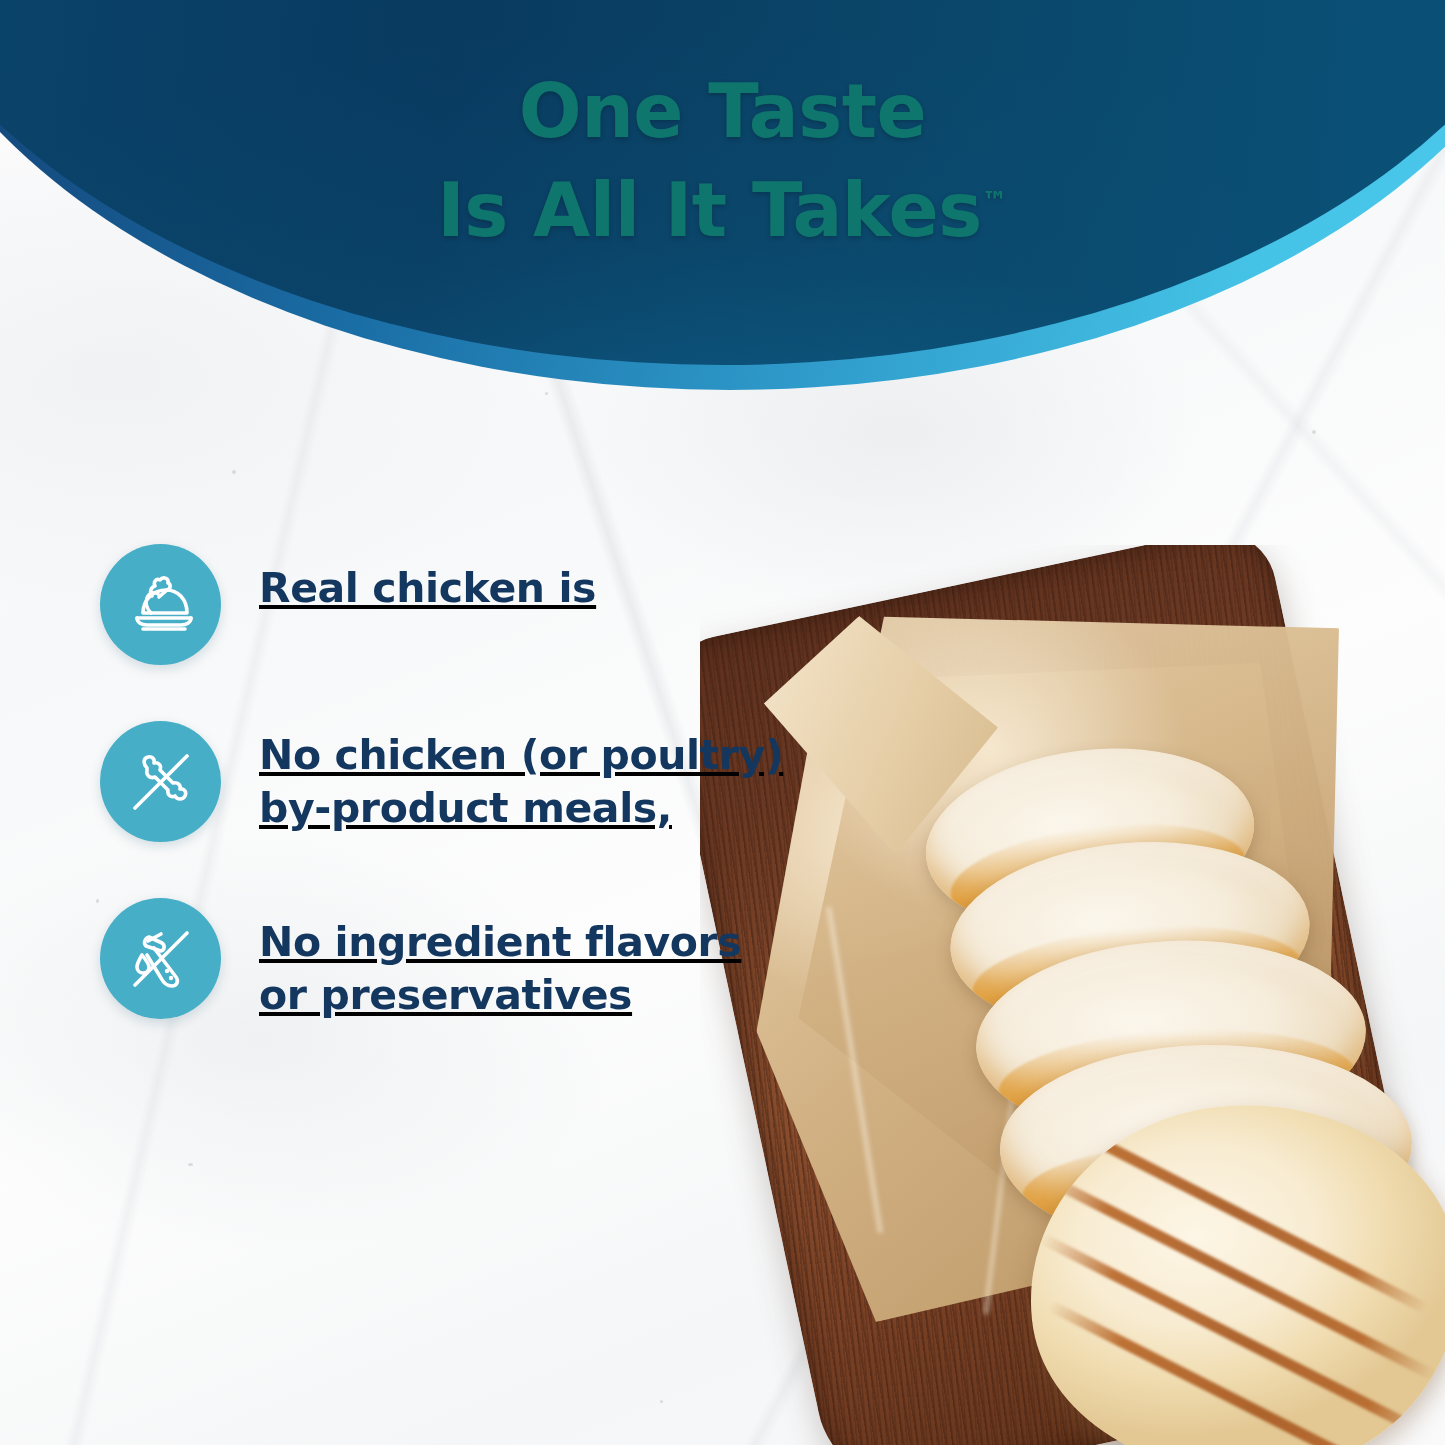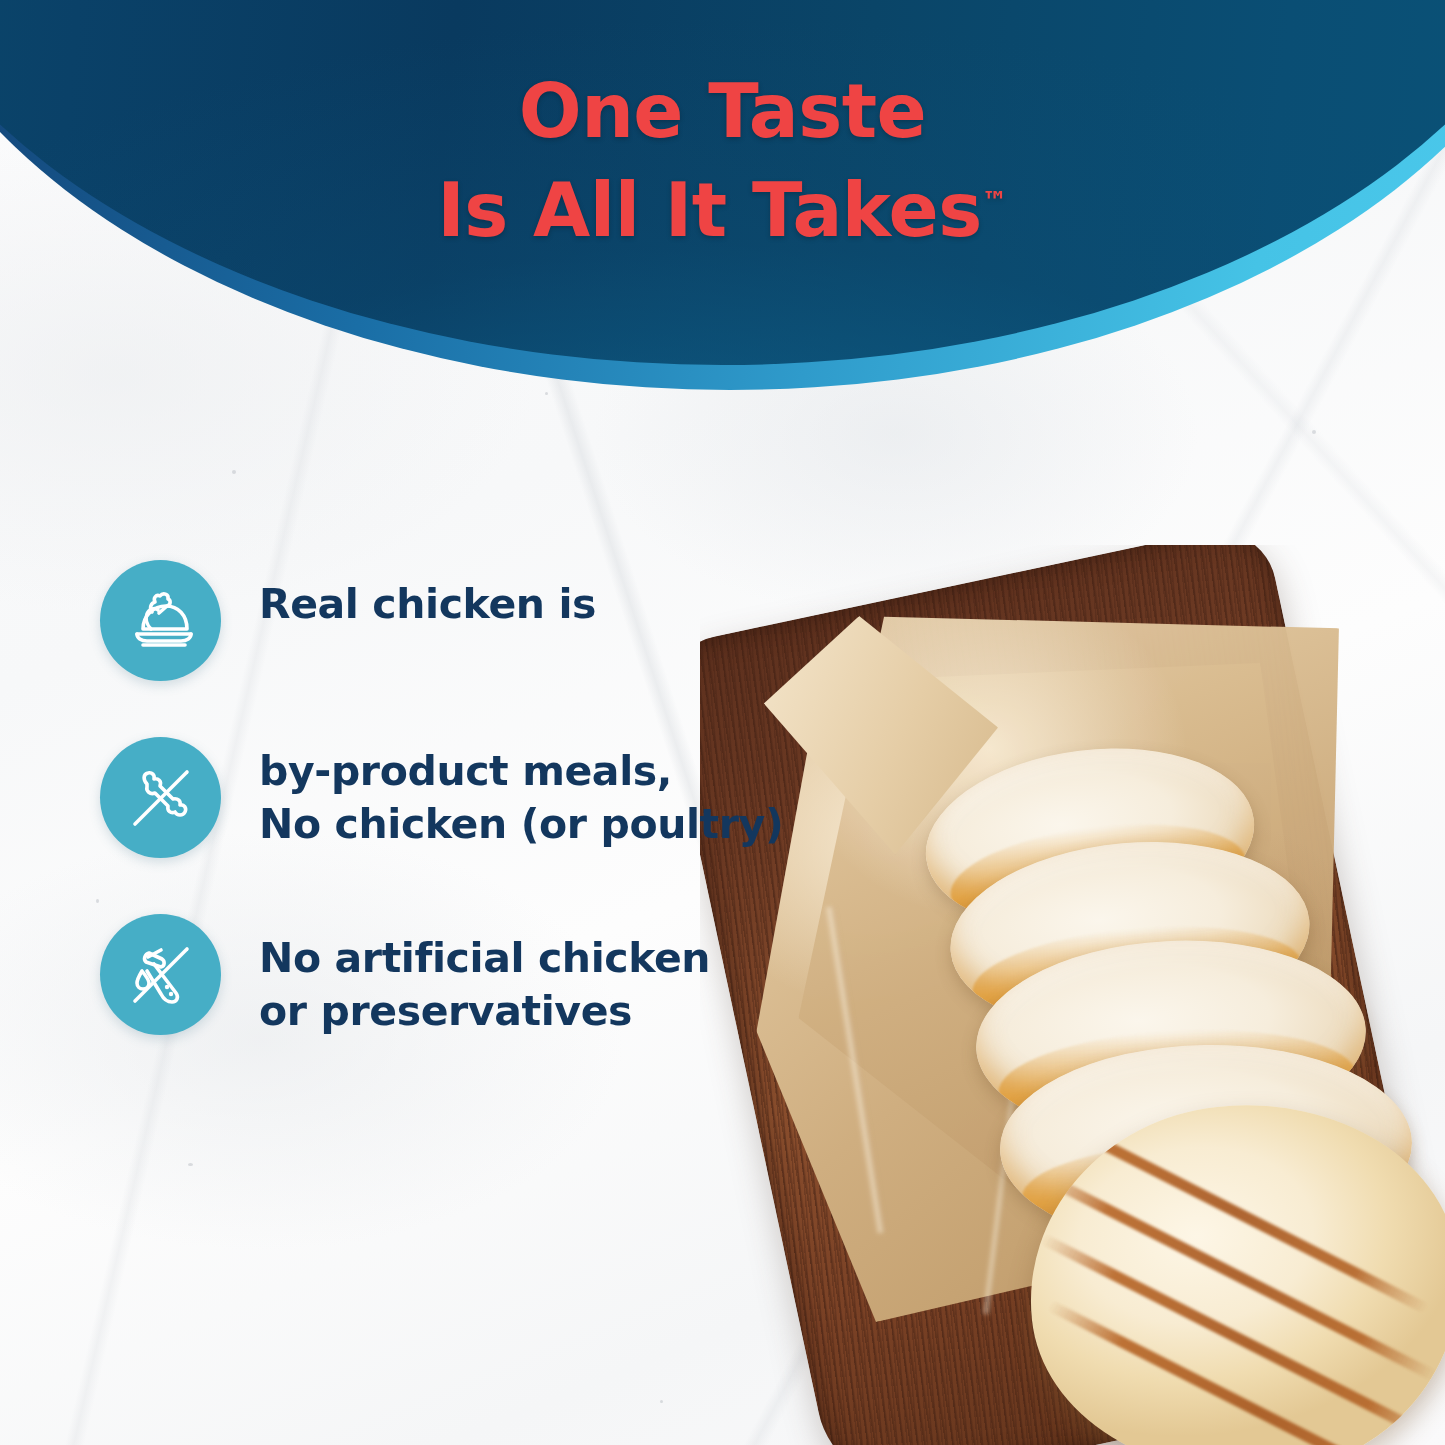--- a/index.html
+++ b/index.html
@@ -57,21 +57,21 @@
     border-radius:50% 50% 50% 50% / 62% 62% 38% 38%;
     background:
       radial-gradient(ellipse 1500px 780px at 50% 116%, rgba(16,106,150,0.85) 0%, rgba(13,78,117,0.35) 45%, rgba(10,56,90,0) 74%),
       radial-gradient(ellipse 1250px 900px at 50% -6%, rgba(8,44,74,0.75) 0%, rgba(9,52,84,0.25) 52%, rgba(10,60,92,0) 80%),
       linear-gradient(96deg,#0b4a6d 0%, #0a4168 18%, #093a5f 38%, #0a4568 60%, #0a4e74 82%, #0a5378 100%);
   }
   .headline{
     position:absolute; left:0; top:70px;
     width:1445px;
     text-align:center;
-    color:#ef4444;
+    color:#0f766e;
     font-family:"DejaVu Sans", sans-serif;
     font-weight:bold;
     font-size:74px;
     line-height:1.12;
     letter-spacing:-0.5px;
     text-shadow:0 2px 5px rgba(0,0,0,0.22);
   }
   .headline .l2{ display:block; position:relative;margin-top:16px; }
   .tm{
     font-size:26px;
@@ -172,22 +172,23 @@
     height:11px;
     border-radius:7px;
     background:linear-gradient(90deg, rgba(176,97,32,0) 0%, #b8682a 18%, #a85a22 52%, #b5672b 82%, rgba(176,97,32,0) 100%);
     filter:blur(1.6px);
     opacity:.92;
   }
 
   
   .bullets{
     position:absolute;
-    left:100px; top:560px;
+    left:100px; top:544px;
     width:760px;
+    text-decoration:underline;
   }
   .bullet{
     position:relative;
     display:flex;
     align-items:flex-start;
     gap:38px;
   }
   .bullet + .bullet{ margin-top:56px; }
   .badge{
     flex:0 0 auto;
@@ -293,37 +294,37 @@
     <div class="bullet b2">
       <div class="badge">
         <svg width="80" height="80" viewBox="0 0 80 80" fill="none" stroke="#ffffff" stroke-width="3.6" stroke-linecap="round" stroke-linejoin="round">
           <path d="M26 26 C22 22 22 16 27 15 C31 14 34 17 33 21 C37 20 41 23 39 28 L52 41
                    C57 40 60 43 59 47 C63 46 66 50 64 54 C62 58 56 58 54 54
                    C50 56 46 53 47 48 L34 35 C29 37 25 33 26 29 Z"></path>
           <path d="M14 66 L66 14"></path>
         </svg>
       </div>
       <div class="btext">
+        <span class="line">No chicken (or poultry)</span>
         <span class="line">by-product meals,</span>
-        <span class="line">No chicken (or poultry)</span>
       </div>
     </div>
 
     <div class="bullet b3">
       <div class="badge">
         <svg width="80" height="80" viewBox="0 0 80 80" fill="none" stroke="#ffffff" stroke-width="3.6" stroke-linecap="round" stroke-linejoin="round">
           <path d="M27 22 L40 15"></path>
           <path d="M25 27 C22 24 24 19 28 18 L41 24 C44 26 44 31 40 32 Z"></path>
           <path d="M33 29 L55 58 C58 62 56 67 51 67 C46 67 42 63 40 59 L26 36"></path>
           <circle cx="46" cy="52" r="2.2" fill="#ffffff" stroke="none"></circle>
           <circle cx="50" cy="59" r="2.2" fill="#ffffff" stroke="none"></circle>
           <path d="M21 36 C18 41 16 45 16 48 C16 52 19 54 22 54 C25 54 28 52 28 48 C28 45 25 41 21 36 Z"></path>
           <path d="M14 66 L66 14"></path>
         </svg>
       </div>
       <div class="btext">
-        <span class="line">No artificial chicken</span>
+        <span class="line">No ingredient flavors</span>
         <span class="line">or preservatives</span>
       </div>
     </div>
 
   </div>
 </div>
 
 </body></html>

